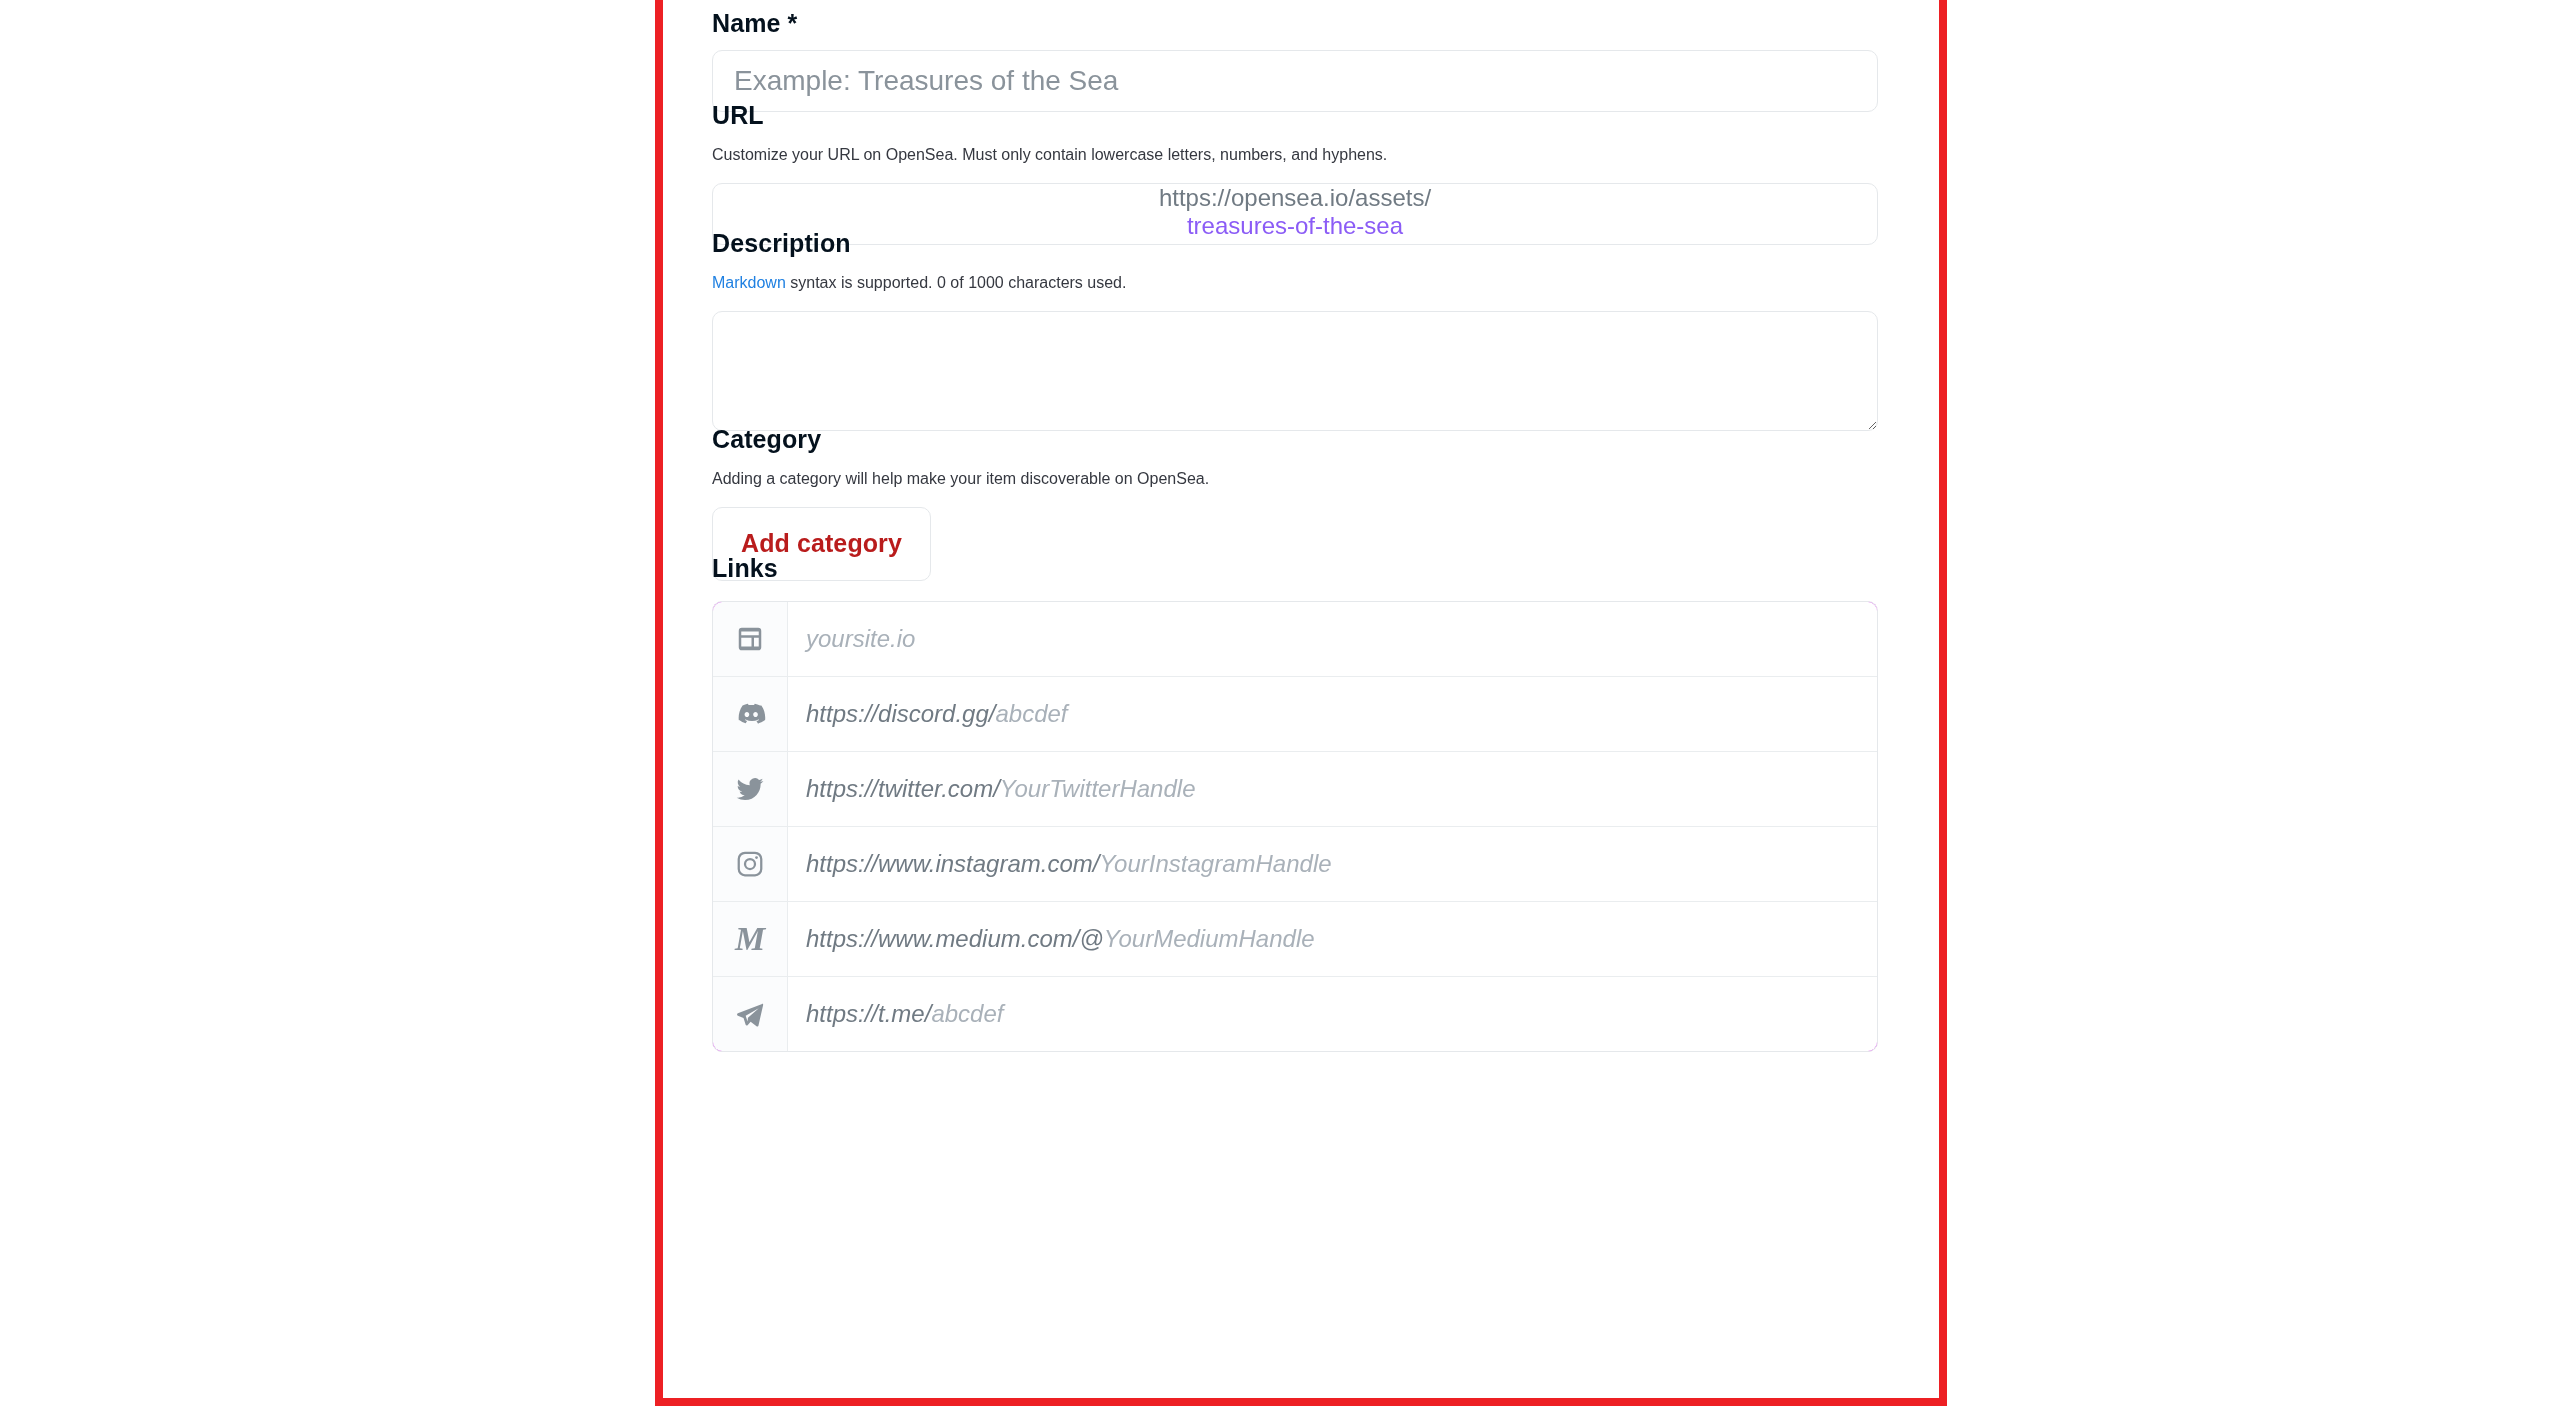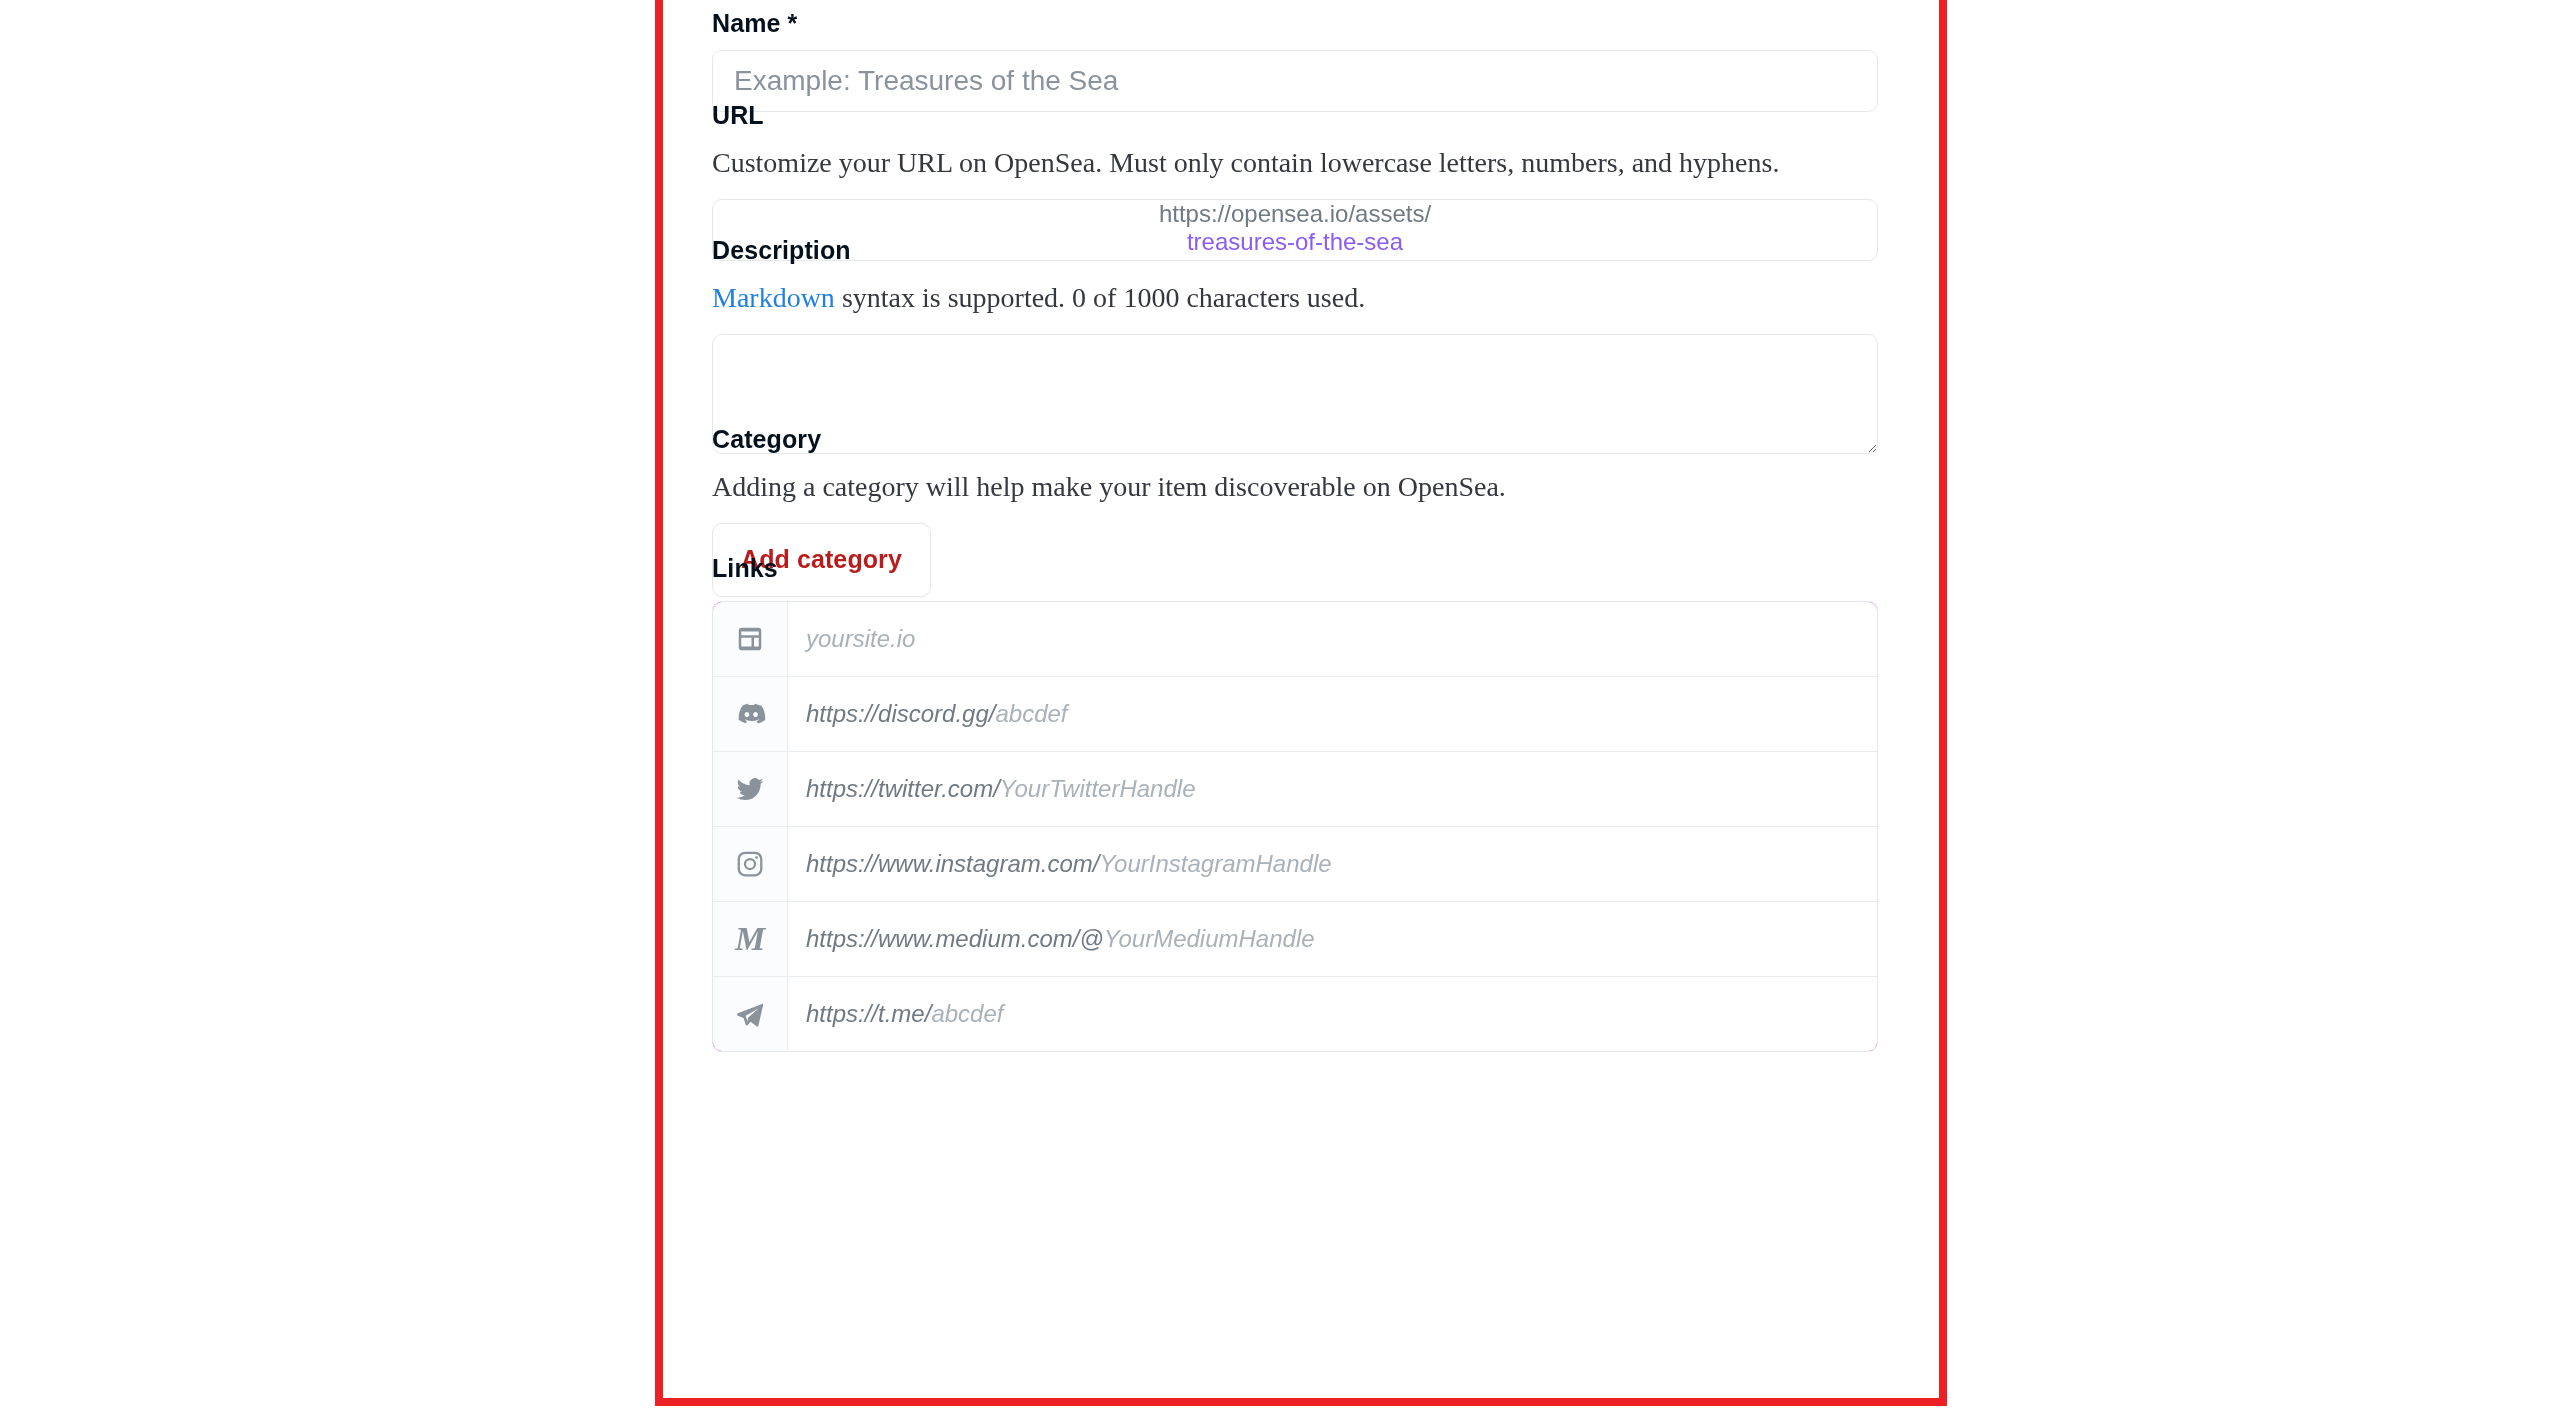--- a/index.html
+++ b/index.html
@@ -40,25 +40,24 @@
 
   .field-label {
     font-size: 25px;
     font-weight: 700;
     color: #04111d;
     letter-spacing: .1px;
     line-height: 1.2;
   }
 
   .field-help {
-    font-size: 28px;
+    font-size: 16px;
     color: #353840;
     line-height: 1.35;
     font-weight: 400;
-    font-family: Liberation Serif, serif;
   }
 
   .link-inline {
     color: #2081e2;
     text-decoration: none;
     cursor: pointer;
   }
 
   .text-input {
     box-sizing: border-box;
@@ -182,21 +181,21 @@
 
   <div class="field-block" style="position:absolute; left:0; top:100px;">
     <div class="field-label">URL</div>
     <div class="field-help" style="margin-top:14px;">Customize your URL on OpenSea. Must only contain lowercase letters, numbers, and hyphens.</div>
     <div class="url-input" style="margin-top:17px;">
       <span class="url-prefix">https://opensea.io/assets/</span>
         <span class="url-suffix">treasures-of-the-sea</span>
     </div>
   </div>
 
-  <div class="field-block" style="position:absolute; left:0; top:235px;">
+  <div class="field-block" style="position:absolute; left:0; top:228px;">
     <div class="field-label">Description</div>
     <div class="field-help" style="margin-top:14px;"><a class="link-inline" href="#">Markdown</a><span> syntax is supported. 0 of 1000 characters used.</span></div>
     <textarea class="description-area" style="margin-top: 17px;" placeholder=""></textarea>
   </div>
 
   <div class="field-block" style="position:absolute; left:0; top:424px;">
     <div class="field-label">Category</div>
     <div class="field-help" style="margin-top:14px;">Adding a category will help make your item discoverable on OpenSea.</div>
     <button class="category-button" style="margin-top:17px;">Add category</button>
   </div>

